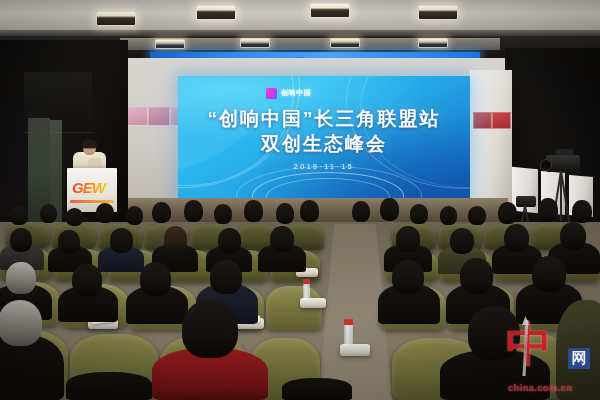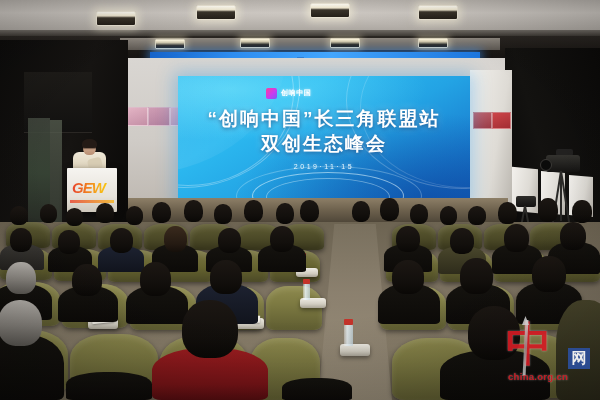--- a/index.html
+++ b/index.html
@@ -570,16 +570,16 @@
   <div class="abs shoulders" style="left:66px;  top:372px; width:86px; height:28px;"></div>
   <div class="abs shoulders" style="left:282px; top:378px; width:70px; height:22px;"></div>
 
   <div class="abs" id="vignette"></div>
 
   <div class="abs" id="watermark">
     <div class="abs" id="wm-zhong">中</div>
     <div class="abs" id="wm-needle"></div>
     <div class="abs" id="wm-needle-tip"></div>
     <div class="abs" id="wm-wang">网</div>
-    <div class="abs wm-url" id="wm-url1">china.org.cn</div>
+    <div class="abs wm-url" id="wm-url2">china.com.cn</div>
   </div>
 
 </div>
 
 </body></html>

